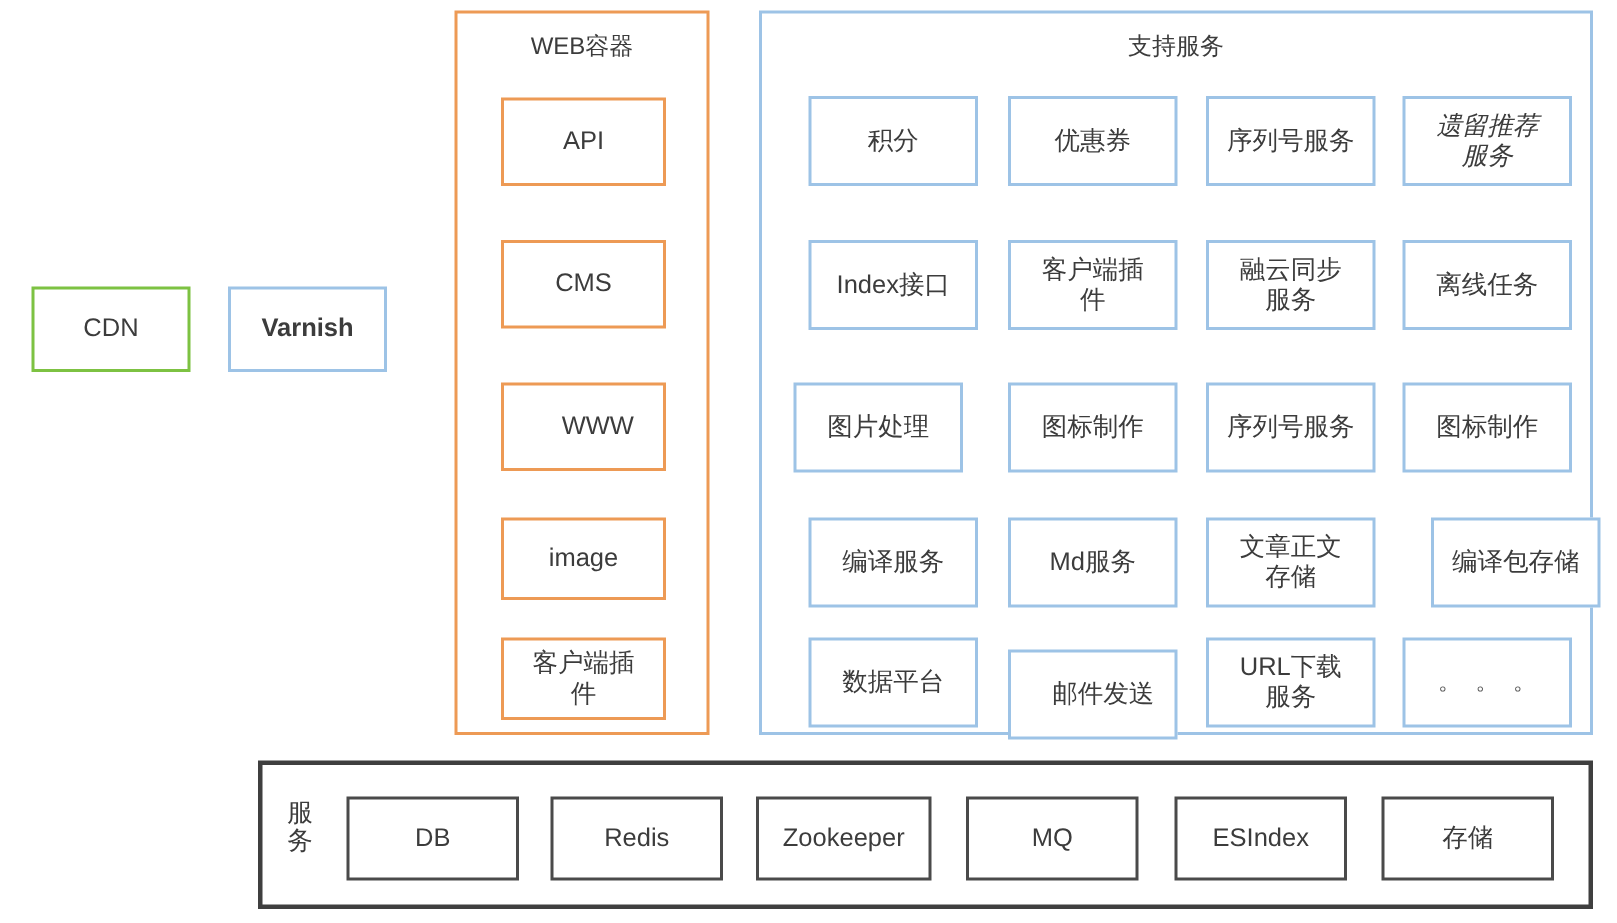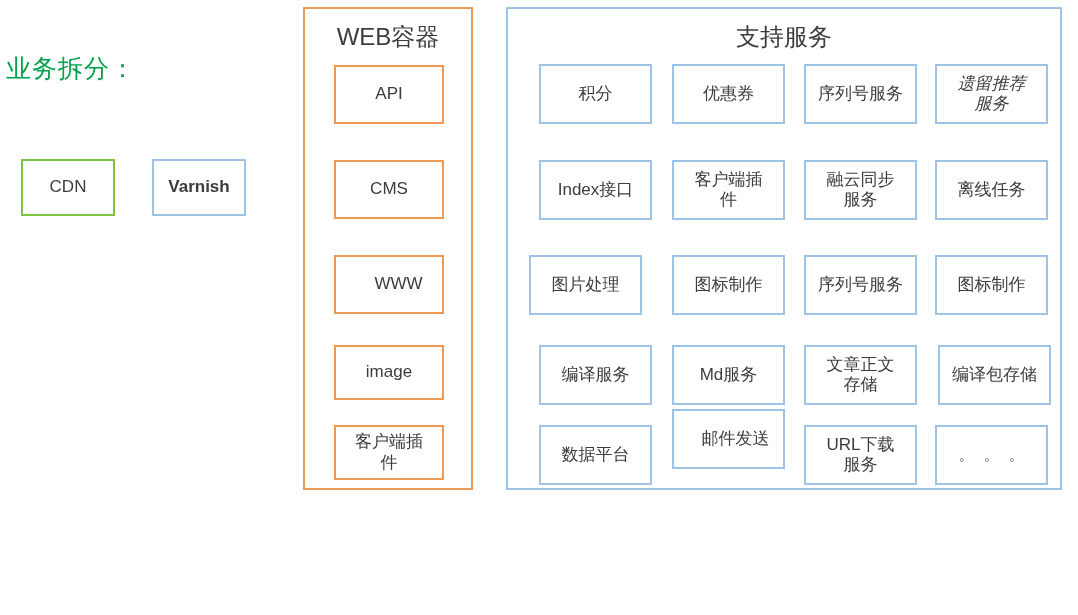--- a/index.html
+++ b/index.html
@@ -43,38 +43,38 @@
     line-height: 1.18;
     font-size: 17px;
     color: #3c3c3c;
   }
   .box-green  { border: 2px solid #7dc242; }
   .box-blue   { border: 2px solid #9dc3e6; }
   .box-orange { border: 2px solid #ed9a55; }
   .box-gray   { border: 2px solid #4a4a4a; }
 
   
-  .edge-box { width: 94px; height: 57px; }
+  .edge-box { width: 106px; height: 57px; margin-top: 32px; }
 
   
   .container-panel {
     position: absolute;
     box-sizing: border-box;
     background: #ffffff;
   }
   .panel-orange { border: 2px solid #ed9a55; }
   .panel-blue   { border: 2px solid #9dc3e6; }
 
   .panel-title {
     position: absolute;
     top: 12px;
     left: 0;
     width: 100%;
     text-align: center;
-    font-size: 24px;
+    font-size: 16px;
     color: #3c3c3c;
   }
 
   
   .web-box {
     width: 110px;
     height: 59px;
     left: 29px;
   }
   .web-box.small { height: 55px; }
@@ -117,21 +117,20 @@
     font-size: 16px;
     padding-left: 9px;
     color: #555;
   }
 </style>
 </head>
 <body>
 
 <div id="canvas">
 
-  <div class="page-title">业务拆分：</div>
 
   <div id="edge-layer">
       <div class="box edge-box box-green" style="left: 21px; top: 159px; border-color: rgb(125, 194, 66);">CDN</div>
       <div class="box edge-box box-blue" style="left: 152px; top: 159px; border-color: rgb(157, 195, 230); font-weight: bold;">Varnish</div>
     </div>
 
   <div class="container-panel panel-orange" id="web-container" style="left: 303px; top: 7px; width: 170px; height: 483px; border-color: rgb(237, 154, 85);">
     <div class="panel-title">WEB容器</div>
     <div id="web-items">
         <div class="box box-orange web-box" style="left: 29px; top: 56px;">API</div>
@@ -167,26 +166,37 @@
         <div class="box box-blue svc-box" style="left: 427px; top: 151px;">离线任务</div>
         <div class="box box-blue svc-box" style="left: 21px; top: 246px;">图片处理</div>
         <div class="box box-blue svc-box" style="left: 164px; top: 246px;">图标制作</div>
         <div class="box box-blue svc-box" style="left: 296px; top: 246px;">序列号服务</div>
         <div class="box box-blue svc-box" style="left: 427px; top: 246px;">图标制作</div>
         <div class="box box-blue svc-box" style="left: 31px; top: 336px;">编译服务</div>
         <div class="box box-blue svc-box" style="left: 164px; top: 336px;">Md服务</div>
         <div class="box box-blue svc-box" style="left: 296px; top: 336px;">
           <span style="display: block; width: 76px;">文章正文存储</span>
         </div>
-        <div class="box box-blue svc-box" style="left: 430px; top: 336px;">编译包存储</div>
+        <div class="box box-blue svc-box" style="left: 446px; top: 336px;">编译包存储</div>
         <div class="box box-blue svc-box" style="left: 31px; top: 416px;">数据平台</div>
-        <div class="box box-blue svc-box" style="left: 164px; top: 400px; padding-left: 14px;">邮件发送</div>
+        <div class="box box-blue svc-box" style="left: 164px; top: 424px; padding-left: 14px;">邮件发送</div>
         <div class="box box-blue svc-box" style="left: 296px; top: 416px;">
           <span style="display: block; width: 76px;">URL下载服务</span>
         </div>
         <div class="box box-blue svc-box" style="left: 427px; top: 416px;">
           <span class="dots">。。。</span>
         </div>
       </div>
   </div>
 
+  <div class="service-bar" id="service-bar" style="border-color: rgb(63, 63, 63);">
+    <div class="service-vlabel">服务</div>
+    <div id="service-items">
+        <div class="box box-gray service-box" style="left: 56px; width: 115px;">DB</div>
+        <div class="box box-gray service-box" style="left: 192px; width: 115px;">Redis</div>
+        <div class="box box-gray service-box" style="left: 329px; width: 117px;">Zookeeper</div>
+        <div class="box box-gray service-box" style="left: 469px; width: 115px;">MQ</div>
+        <div class="box box-gray service-box" style="left: 608px; width: 115px;">ESIndex</div>
+        <div class="box box-gray service-box" style="left: 746px; width: 115px;">存储</div>
+      </div>
+  </div>
 
 </div>
 
 </body></html>

